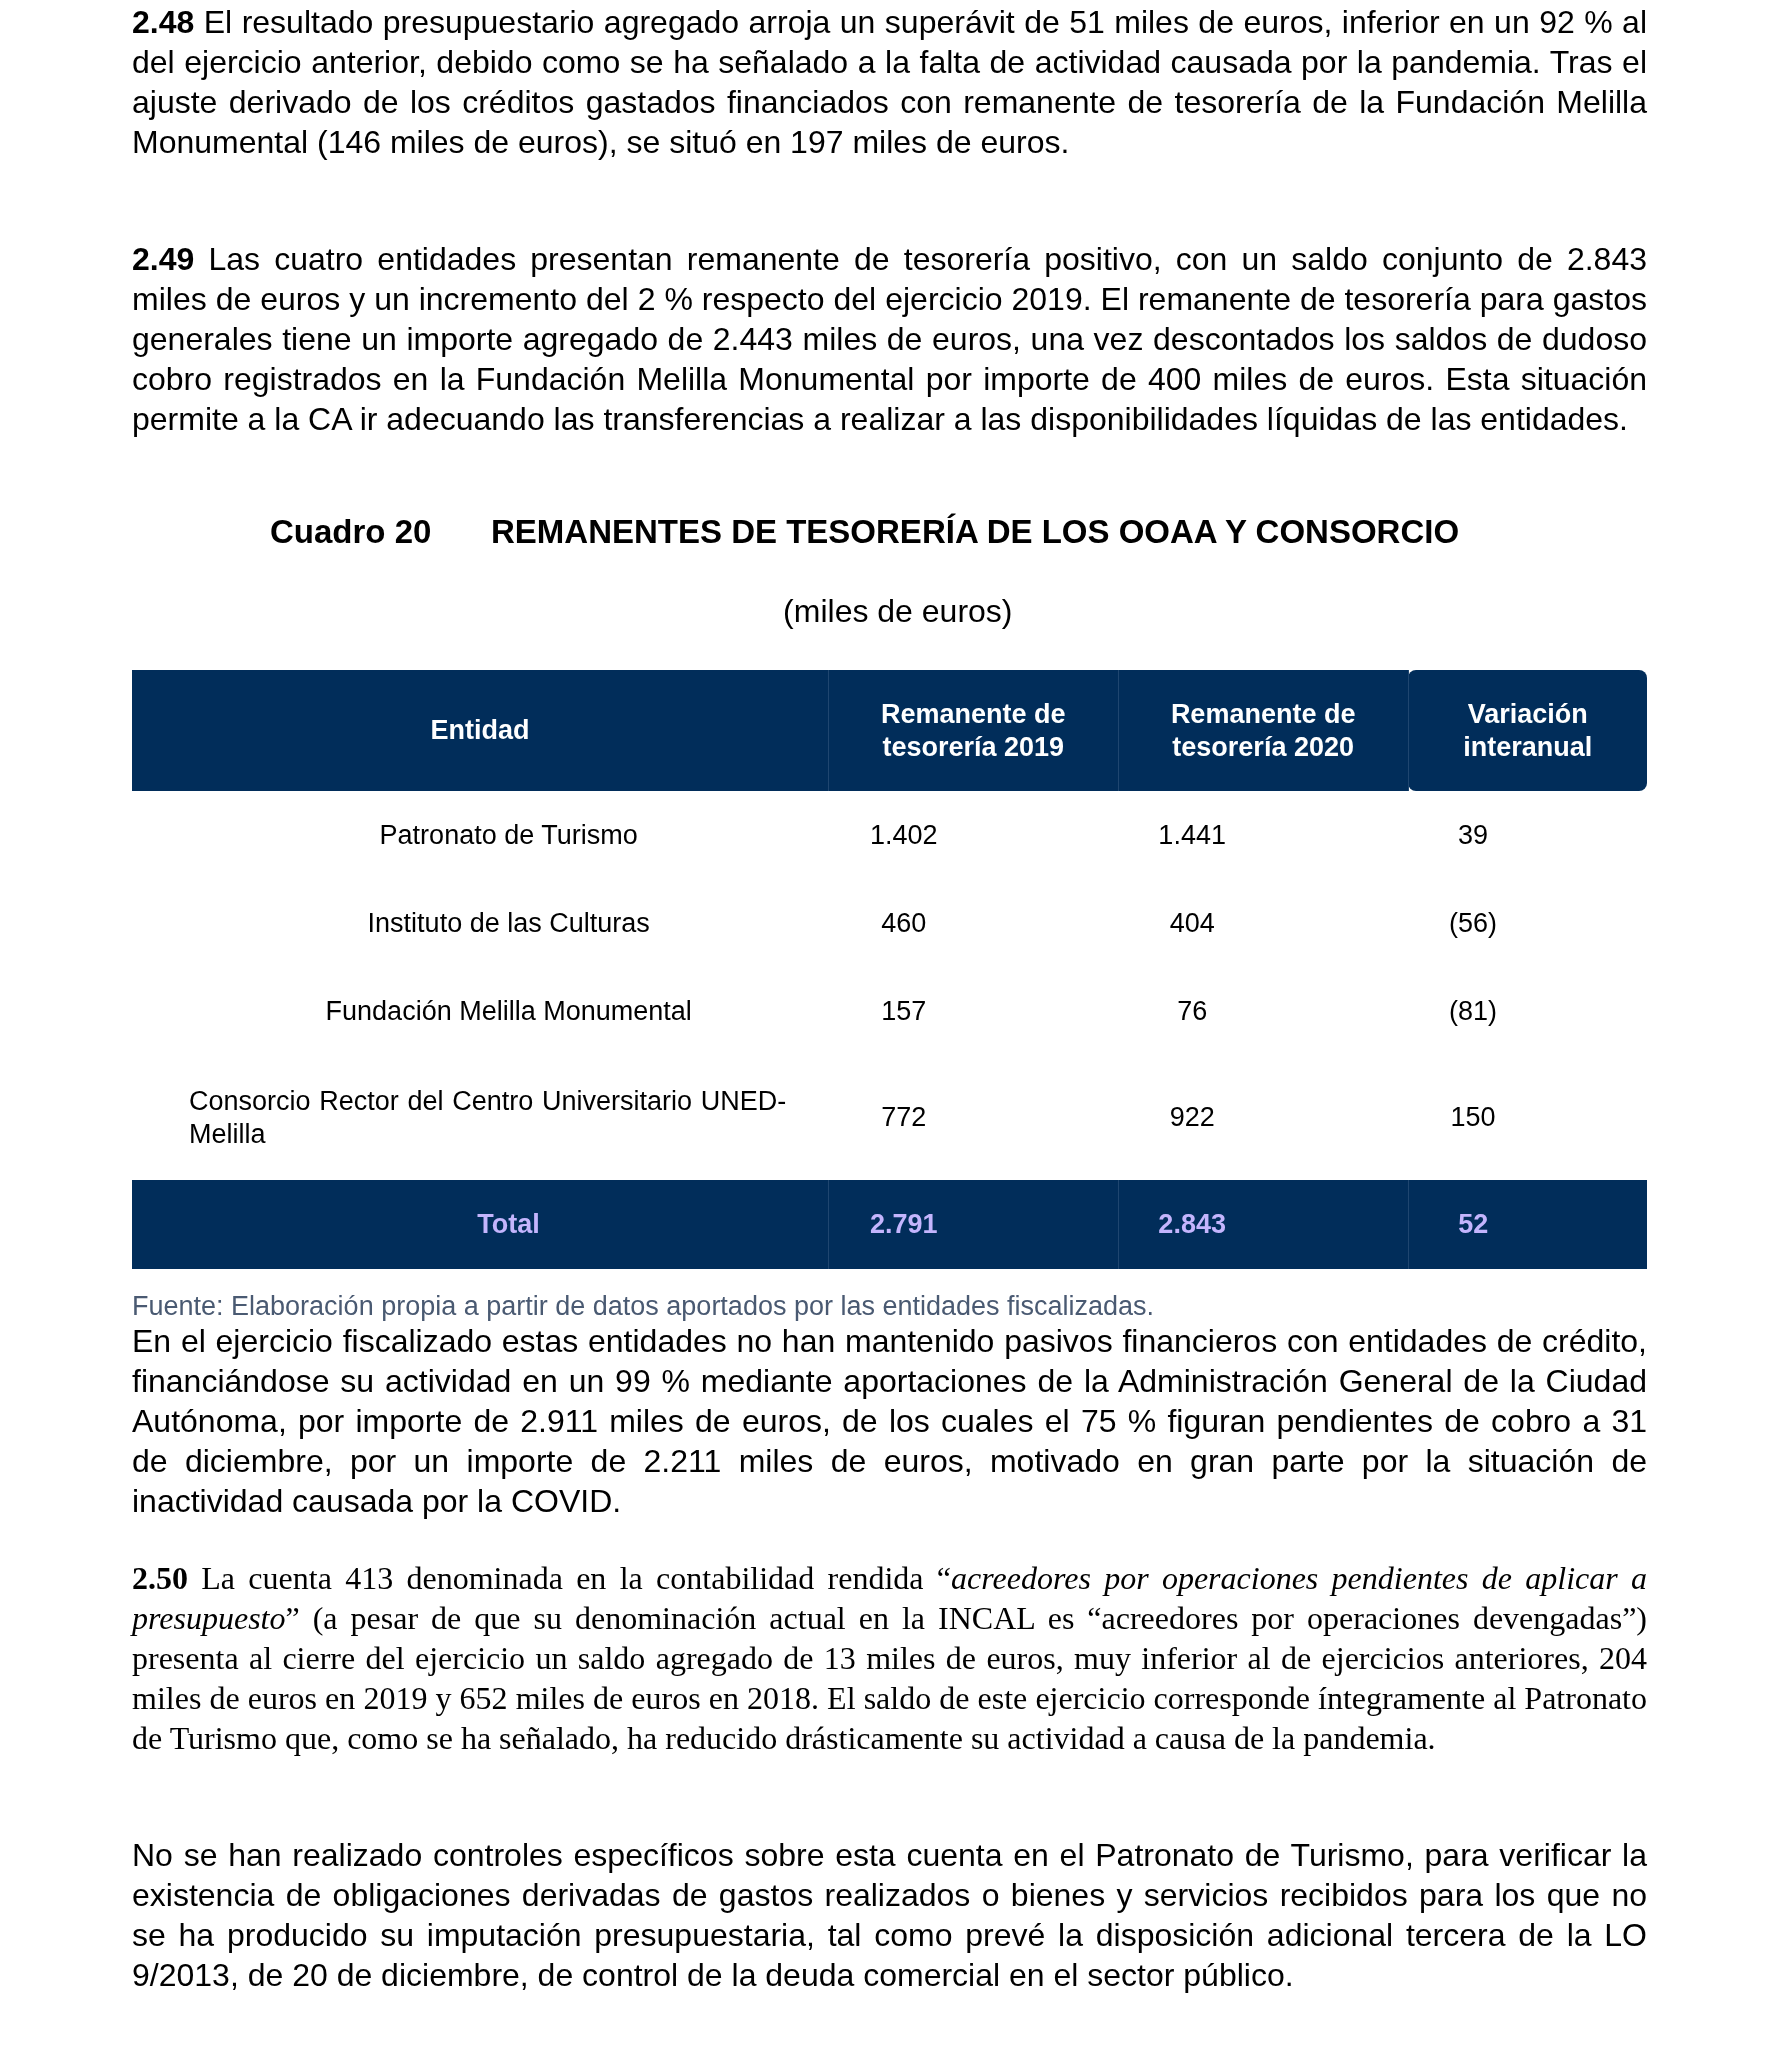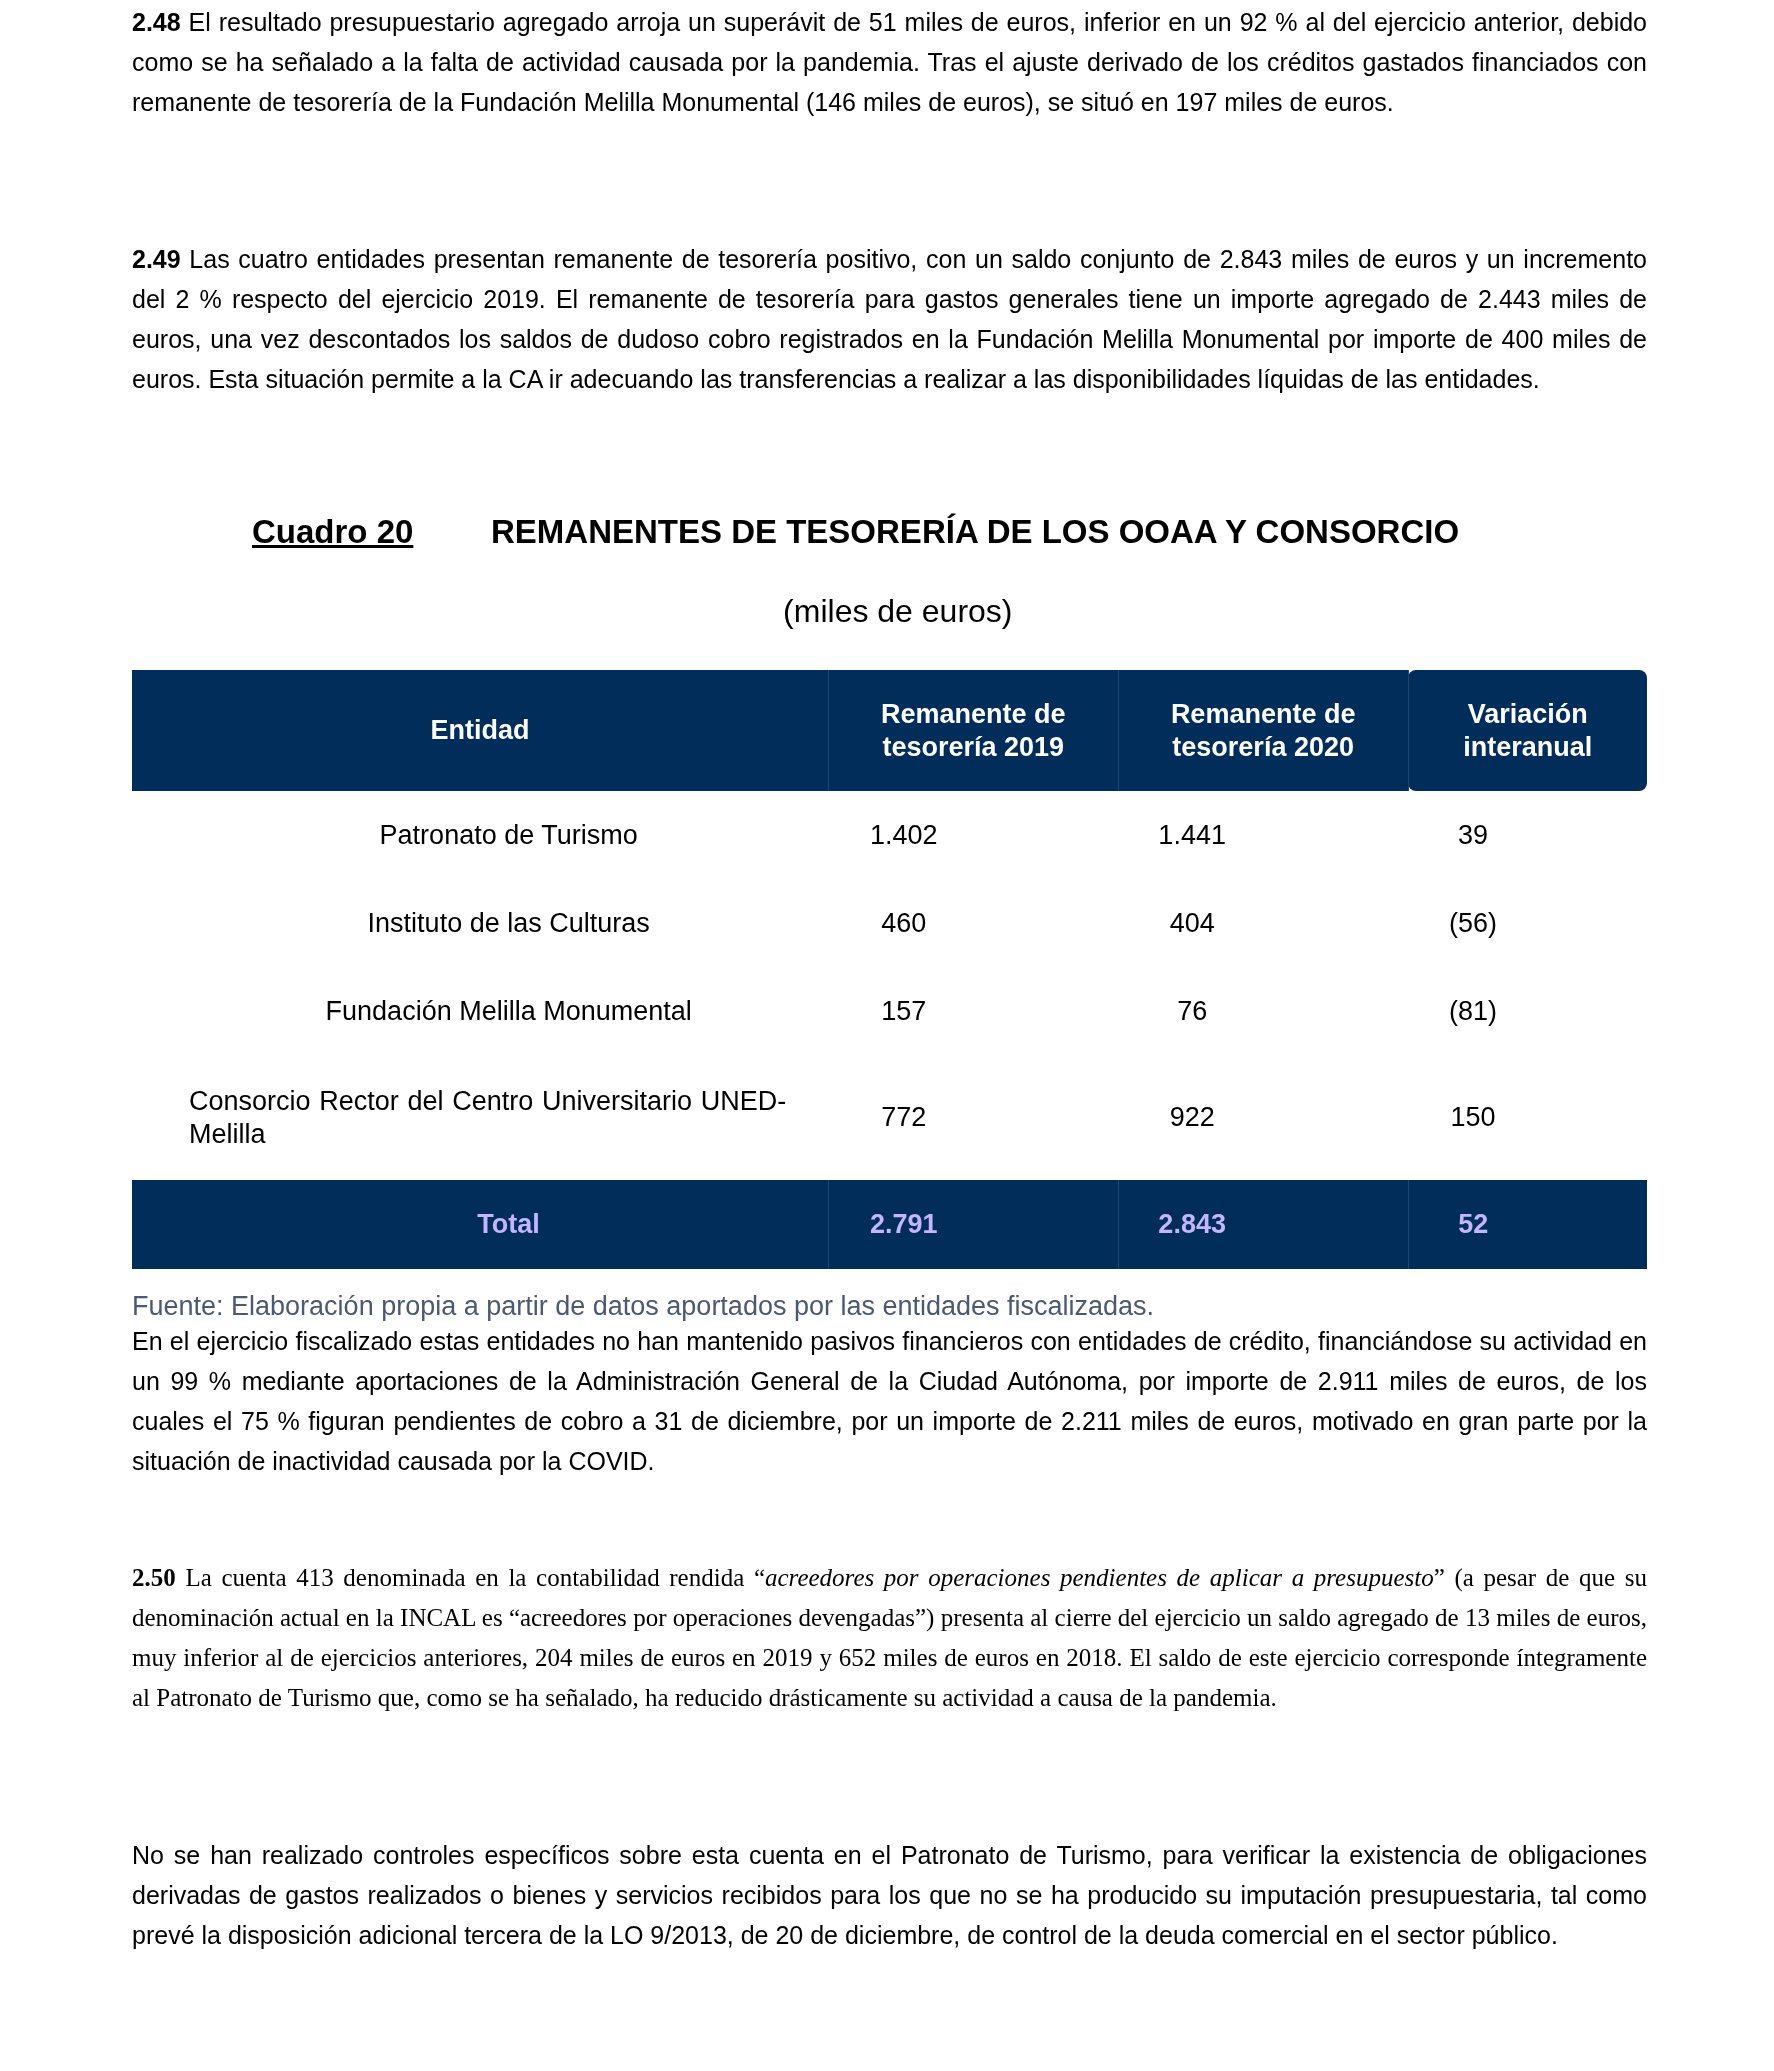--- a/index.html
+++ b/index.html
@@ -2,27 +2,27 @@
 <html style="font-size:13.4px"><head>
 <meta charset="utf-8">
 <style>
   html, body { margin: 0; padding: 0; background: #ffffff; }
   body {
     width: 1775px; height: 2071px; position: relative; overflow: hidden;
     font-family: "Liberation Sans", sans-serif; color: #000;
   }
   .page { position: absolute; left: 132px; top: 0; width: 1515px; }
   p.para {
-    margin: 0; font-size: 25px; line-height: 40px; text-align: justify;
+    margin: 0; font-size: 32px; line-height: 40px; text-align: justify;
   }
   .num { font-weight: bold; }
   .p1 { position: absolute; top: 1.7px; left: 0; width: 1515px; }
   .p2 { position: absolute; top: 239px; left: 0; width: 1515px; }
   .caption { position: absolute; top: 513px; left: 0; width: 1515px; font-weight: bold; font-size: 33px; }
-  .caption .cnum { position: absolute; left: 120px; text-decoration: underline; }
+  .caption .cnum { position: absolute; left: 138px; }
   .caption .ctitle { position: absolute; left: 359px; }
   .units { position: absolute; top: 593px; left: 0; width: 1515px; text-align: center; font-size: 32px; padding-left: 8.3px; }
   table.t {
     position: absolute; top: 670px; left: 0; width: 1515px;
     border-collapse: collapse; font-size: 27px;
   }
   table.t th {
     background: #012d5a; color: #fff; font-weight: bold; height: 121px;
     text-align: center; line-height: 33px; padding: 0 8.3px;
     border-right: 1.7px solid #1f4670;

